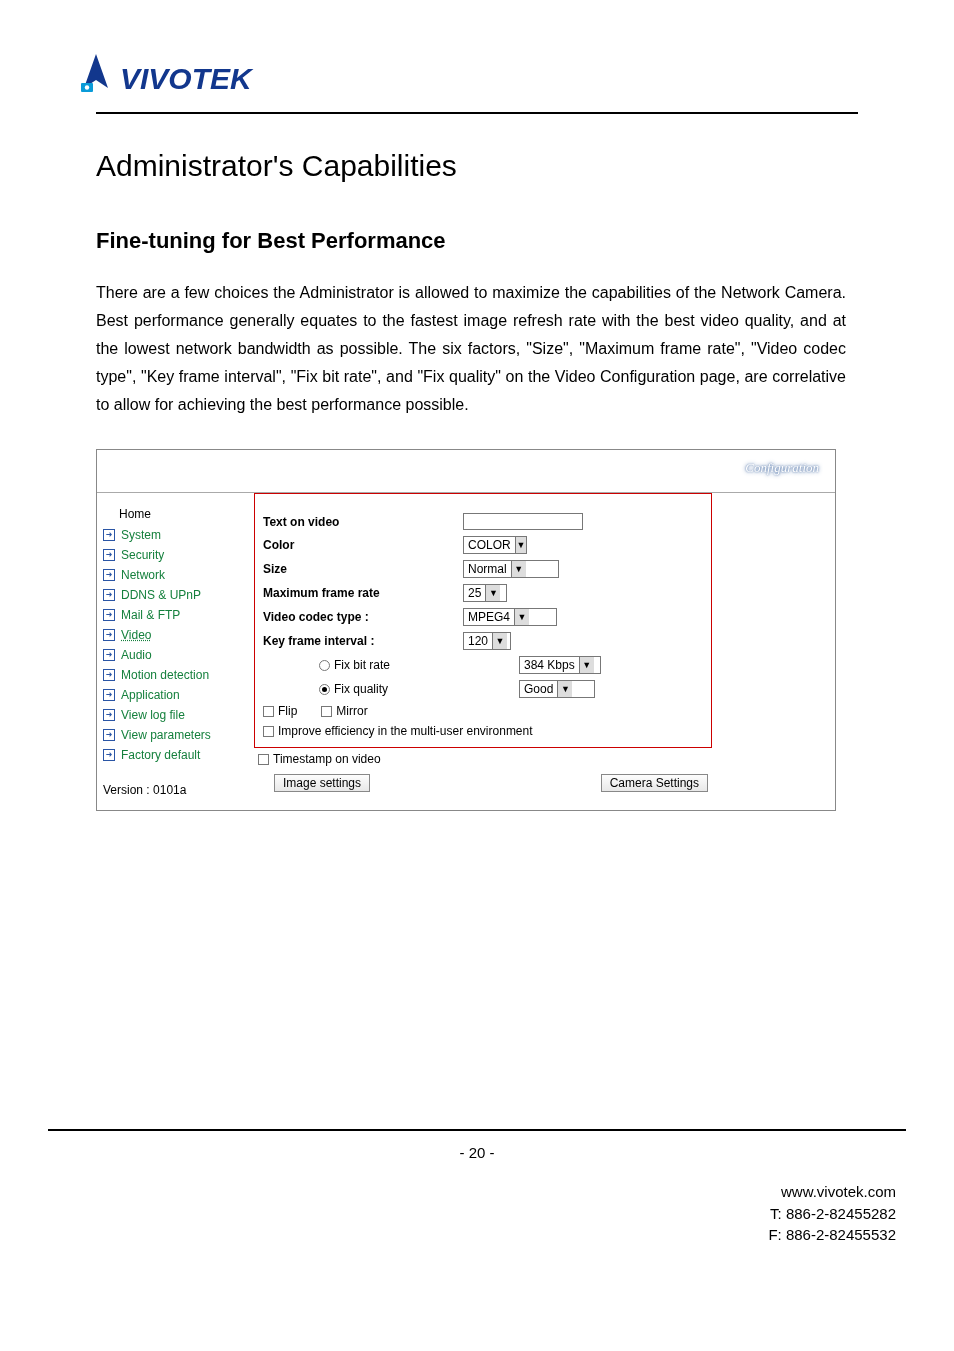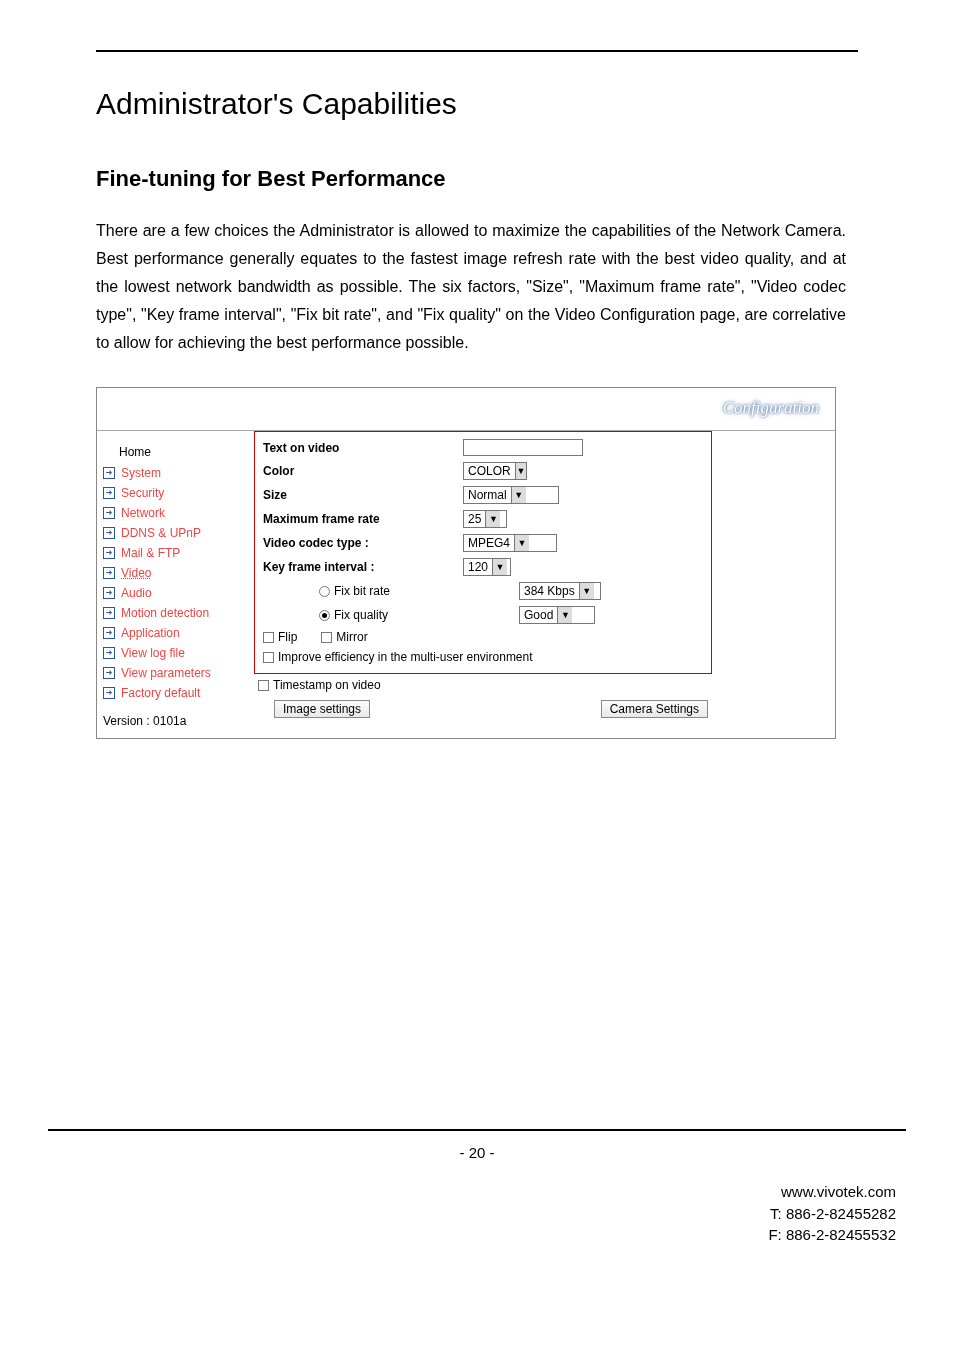--- a/index.html
+++ b/index.html
@@ -9,32 +9,32 @@
   .logo-mark svg{width:100%;height:100%;}
   .logo-text{font-family:Arial,Helvetica,sans-serif;font-weight:900;font-style:italic;font-size:30px;color:#12378d;letter-spacing:0px;line-height:1;}
   .hr-top{border:0;border-top:2.5px solid #000;margin:0 48px;}
   .content{padding:25px 60px 0 48px;}
   h1{font-family:Verdana,Arial,sans-serif;font-weight:400;font-size:30px;margin:10px 0 45px 0;}
   h2{font-family:Verdana,Arial,sans-serif;font-weight:700;font-size:22px;margin:0 0 25px 0;}
   .body-text{font-size:16px;line-height:1.75;text-align:justify;margin:0 0 30px 0;}
   
   .panel{border:1px solid #888;box-sizing:border-box;width:740px;margin-left:0;font-family:Tahoma,Arial,sans-serif;font-size:12px;}
   .panel-top{height:42px;border-bottom:1px solid #aaa;position:relative;background:linear-gradient(#fff,#fff);}
-  .conf-label{position:absolute;right:16px;top:10px;color:#fff;font-size:17px;font-style:italic;font-family:"Times New Roman",serif;text-shadow:0 0 4px rgba(60,100,160,.9),0 0 2px rgba(60,100,160,.9);padding-left:12px;}
+  .conf-label{position:absolute;right:16px;top:10px;color:#fff;font-size:13px;font-style:italic;font-family:"Times New Roman",serif;text-shadow:0 0 4px rgba(60,100,160,.9),0 0 2px rgba(60,100,160,.9);padding-left:12px;}
   .panel-body{display:flex;}
   .sidebar{width:145px;padding:10px 0 10px 4px;}
   .side-home{padding:4px 0 4px 18px;}
   .side-item{display:flex;align-items:center;gap:6px;padding:3px 0 3px 2px;cursor:pointer;}
   .side-icon{width:12px;height:12px;border:1px solid #2a55a5;display:inline-flex;align-items:center;justify-content:center;font-size:10px;color:#2a55a5;line-height:1;box-sizing:border-box;}
   .side-icon::before{content:"\279C";font-size:8px;}
-  .side-label{color:#ef4444;}
-  .version{margin-top:11px;color:#000;padding-left:2px;}
+  .side-label{color:#15803d;}
+  .version{margin-top:18px;color:#000;padding-left:2px;}
   .right{flex:1;padding:0 10px 14px 8px;position:relative;}
   .crumb{background:#6a8fd0;color:#fff;font-style:italic;padding:2px 8px;font-size:12px;width:460px;margin-bottom:6px;font-family:"Times New Roman",serif;}
-  .redbox{border:1.5px solid #c00;padding:4px 4px 6px 4px;width:458px;box-sizing:border-box;}
+  .redbox{border:1.5px solid #c00;padding:16px 4px 6px 4px;width:458px;box-sizing:border-box;}
   .row{display:flex;align-items:center;padding:3px 0;}
   .row .lab{width:200px;font-weight:700;padding-left:4px;}
   .row .lab.indent{padding-left:60px;font-weight:400;}
   .row .ctl{flex:1;}
   input[type=text].win{border:1px solid #777;height:17px;font-size:12px;padding:0 2px;box-sizing:border-box;font-family:Tahoma,Arial,sans-serif;}
   .sel{display:inline-flex;align-items:center;border:1px solid #777;height:18px;background:#fff;font-size:12px;box-sizing:border-box;}
   .sel .val{padding:0 4px;white-space:nowrap;}
   .sel .arr{width:14px;height:100%;background:#ddd;border-left:1px solid #777;display:flex;align-items:center;justify-content:center;font-size:9px;color:#000;}
   .cb{width:11px;height:11px;border:1px solid #777;display:inline-block;margin-right:4px;vertical-align:middle;box-sizing:border-box;}
   .rb{width:11px;height:11px;border:1px solid #777;border-radius:50%;display:inline-block;margin-right:4px;vertical-align:middle;box-sizing:border-box;position:relative;}
@@ -47,20 +47,30 @@
   .under{text-decoration:underline dotted;}
   
   .hr-bot{border:0;border-top:2.5px solid #000;margin:0 48px;position:absolute;left:0;right:0;bottom:220px;}
   .pgnum{position:absolute;bottom:190px;left:0;right:0;text-align:center;font-size:15px;}
   .footer{position:absolute;bottom:105px;right:58px;text-align:right;font-size:15px;line-height:1.45;}
 </style>
 </head>
 <body>
 
 <div class="page">
+  <div class="logo">
+    <div class="logo-mark">
+      <svg viewBox="0 0 36 44">
+        <path d="M6 38 L18 4 L30 38 L18 30 Z" fill="#12378d"></path>
+        <rect x="3" y="33" width="12" height="9" rx="1" fill="#0a9bd8"></rect>
+        <circle cx="9" cy="37.5" r="2.2" fill="#fff"></circle>
+      </svg>
+    </div>
+    <div class="logo-text">VIVOTEK</div>
+  </div>
   <hr class="hr-top">
 
   <div class="content">
     <h1>Administrator's Capabilities</h1>
     <h2>Fine-tuning for Best Performance</h2>
     <p class="body-text">There are a few choices the Administrator is allowed to maximize the capabilities of the Network Camera. Best performance generally equates to the fastest image refresh rate with the best video quality, and at the lowest network bandwidth as possible. The six factors, "Size", "Maximum frame rate", "Video codec type", "Key frame interval", "Fix bit rate", and "Fix quality" on the Video Configuration page, are correlative to allow for achieving the best performance possible.</p>
 
     <div class="panel">
       <div class="panel-top">
         <span class="conf-label">Configuration</span>

